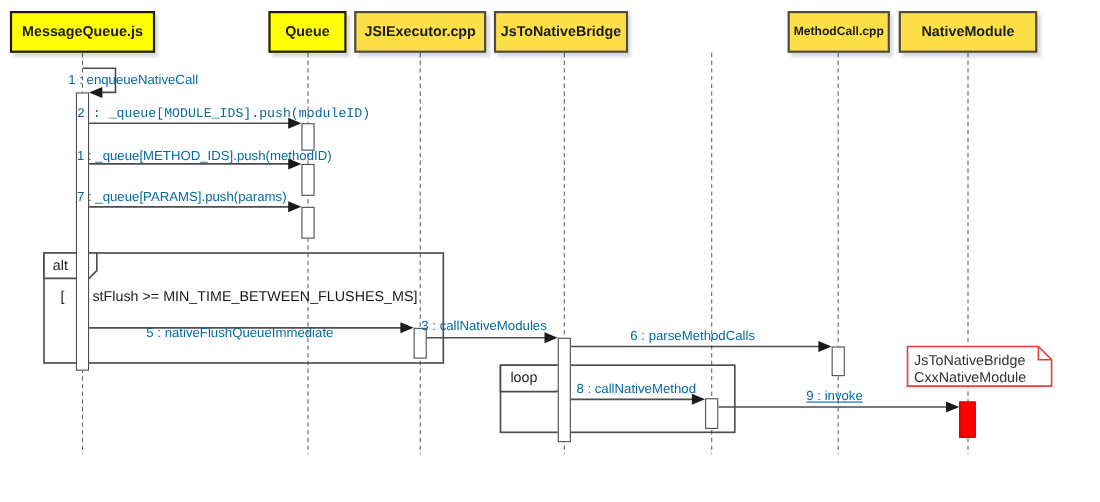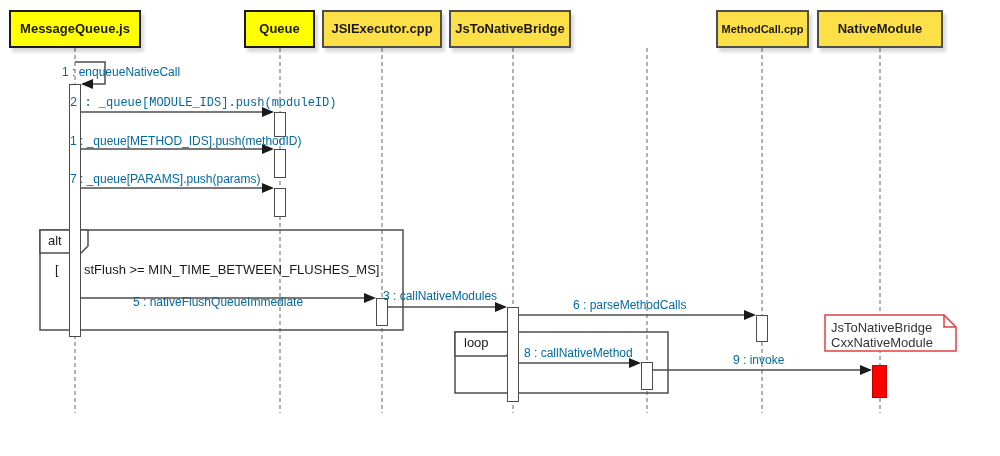--- a/index.html
+++ b/index.html
@@ -112,21 +112,21 @@
   <div class="participant small" style="left:716px;width:93px;">MethodCall.cpp</div>
 
   <div class="msg-label" style="left:62px;top:65px;">1 : enqueueNativeCall</div>
   <div class="msg-label" style="left:70px;top:96px;font-family:Liberation Mono, monospace;">2 : _queue[MODULE_IDS].push(moduleID)</div>
   <div class="msg-label" style="left:70px;top:134px;">1 : _queue[METHOD_IDS].push(methodID)</div>
   <div class="msg-label" style="left:70px;top:172px;">7 : _queue[PARAMS].push(params)</div>
   <div class="msg-label" style="left:133px;top:280px;margin-top:15px;">5 : nativeFlushQueueImmediate</div>
   <div class="msg-label" style="left:383px;top:289px;">3 : callNativeModules</div>
   <div class="msg-label" style="left:573px;top:298px;">6 : parseMethodCalls</div>
   <div class="msg-label" style="left:524px;top:346px;">8 : callNativeMethod</div>
-  <div class="msg-label" style="left:733px;top:353px;">9 : invoke</div>
+  <div class="msg-label" style="left:733px;top:353px;text-decoration:underline;">9 : invoke</div>
 
   <div class="frag-label" style="left:48px;top:233px;">alt</div>
   <div class="guard" style="left:55px;top:262px;">[</div>
   <div class="guard" style="left:84px;top:262px;">stFlush &gt;= MIN_TIME_BETWEEN_FLUSHES_MS]</div>
   <div class="frag-label" style="left:464px;top:335px;">loop</div>
 
   <div class="note-text" style="left:831px;top:320px;">JsToNativeBridge</div>
   <div class="note-text" style="left:831px;top:335px;">CxxNativeModule</div>
 
 </div>

